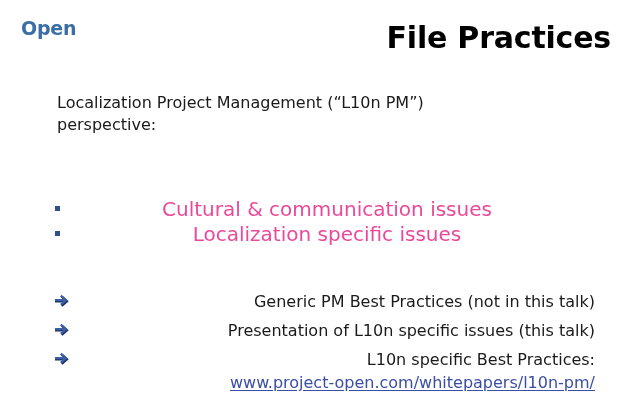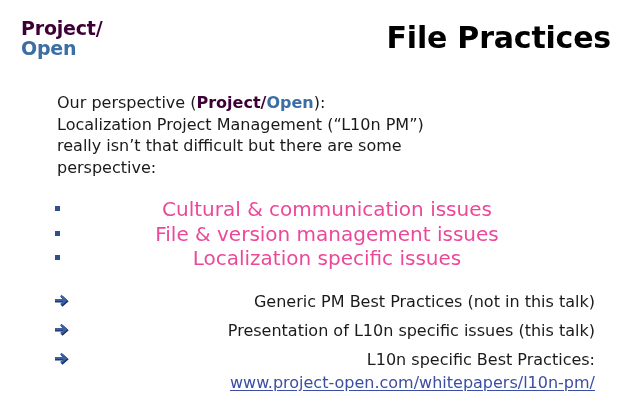--- a/index.html
+++ b/index.html
@@ -156,48 +156,41 @@
     font-size: 16px;
     white-space: nowrap;
   }
 </style>
 </head>
 <body>
 
 <div class="slide-header">
 
   <div class="logo">
-    <span class="logo-line1">Project/</span>
     <span class="logo-line2">Open</span>
   </div>
 
   <div class="slide-title">File Practices</div>
 
 </div>
 
 <div class="slide-body">
 
   <div class="intro-para">
-    <span class="ln"><span>Our perspective (</span><span class="brand-project">Project</span><span class="brand-slash">/</span><span class="brand-open">Open</span><span>):</span></span>
     <span class="ln">Localization Project Management (“L10n PM”)</span>
-    <span class="ln">really isn’t that difficult but there are some</span>
     <span class="ln">perspective:</span>
   </div>
 
   <div class="bullet-list">
 
     <div class="bullet-item">
       <span class="bullet-square"></span>
       <span>Cultural &amp; communication issues</span>
     </div>
 
-    <div class="bullet-item">
-      <span class="bullet-square"></span>
-      <span>File &amp; version  management issues</span>
-    </div>
 
     <div class="bullet-item">
       <span class="bullet-square"></span>
       <span>Localization specific issues</span>
     </div>
 
   </div>
 
   <div class="arrow-list">
 

